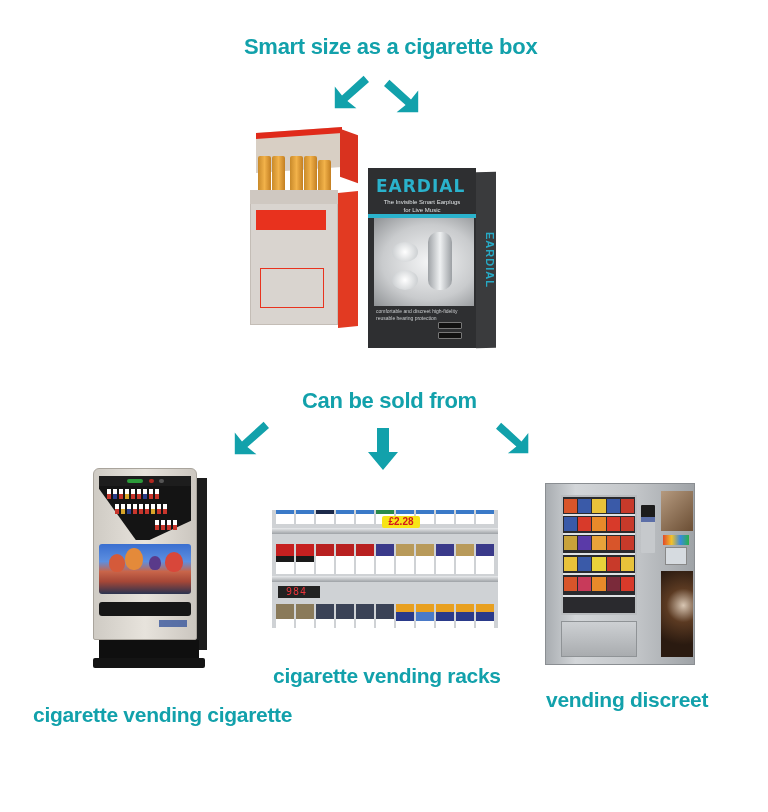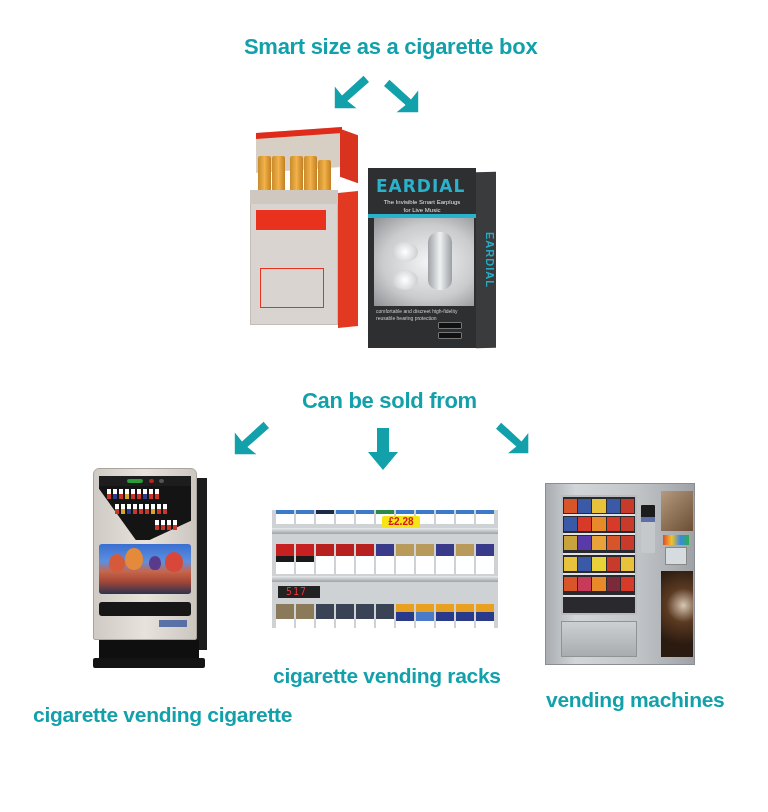--- a/index.html
+++ b/index.html
@@ -208,21 +208,21 @@
     <div class="rack-pack" style="background:linear-gradient(#b82020 40%,#fff 40%);"></div>
     <div class="rack-pack" style="background:linear-gradient(#b82020 40%,#fff 40%);"></div>
     <div class="rack-pack" style="background:linear-gradient(#3a3a8a 40%,#fff 40%);"></div>
     <div class="rack-pack" style="background:linear-gradient(#b89a5a 40%,#fff 40%);"></div>
     <div class="rack-pack" style="background:linear-gradient(#b89a5a 40%,#fff 40%);"></div>
     <div class="rack-pack" style="background:linear-gradient(#3a3a8a 40%,#fff 40%);"></div>
     <div class="rack-pack" style="background:linear-gradient(#b89a5a 40%,#fff 40%);"></div>
     <div class="rack-pack" style="background:linear-gradient(#3a3a8a 40%,#fff 40%);"></div>
   </div>
   <div class="rack-shelf" style="top:66px;"></div>
-  <div class="rack-led">517</div>
+  <div class="rack-led">984</div>
   <div class="rack-row" style="top:94px;">
     <div class="rack-pack" style="background:linear-gradient(#8a7a5a 50%,#fff 50%);"></div>
     <div class="rack-pack" style="background:linear-gradient(#8a7a5a 50%,#fff 50%);"></div>
     <div class="rack-pack" style="background:linear-gradient(#3a4256 50%,#fff 50%);"></div>
     <div class="rack-pack" style="background:linear-gradient(#3a4256 50%,#fff 50%);"></div>
     <div class="rack-pack" style="background:linear-gradient(#3a4256 50%,#fff 50%);"></div>
     <div class="rack-pack" style="background:linear-gradient(#3a4256 50%,#fff 50%);"></div>
     <div class="rack-pack" style="background:linear-gradient(#e8a020 25%,#2a3a8a 25% 55%,#fff 55%);"></div>
     <div class="rack-pack" style="background:linear-gradient(#e8a020 25%,#4a7ac8 25% 55%,#fff 55%);"></div>
     <div class="rack-pack" style="background:linear-gradient(#e8a020 25%,#2a3a8a 25% 55%,#fff 55%);"></div>
@@ -277,14 +277,14 @@
   <div class="svm-shelf" style="top:112px;"></div>
   <div class="svm-tray"></div>
   <div class="svm-keypad"></div>
   <div class="svm-coffee-top"></div>
   <div class="svm-display"></div>
   <div class="svm-screen"></div>
   <div class="svm-coffee-bot"></div>
 </div>
 
 <div class="label" style="left:273px; top:664px; font-size:21px;">cigarette vending racks</div>
-<div class="label" style="left:546px; top:688px; font-size:21px;">vending machines</div>
+<div class="label" style="left:546px; top:688px; font-size:21px;">vending discreet</div>
 <div class="label" style="left:33px; top:703px; font-size:21px;">cigarette vending cigarette</div>
 
 </body></html>

